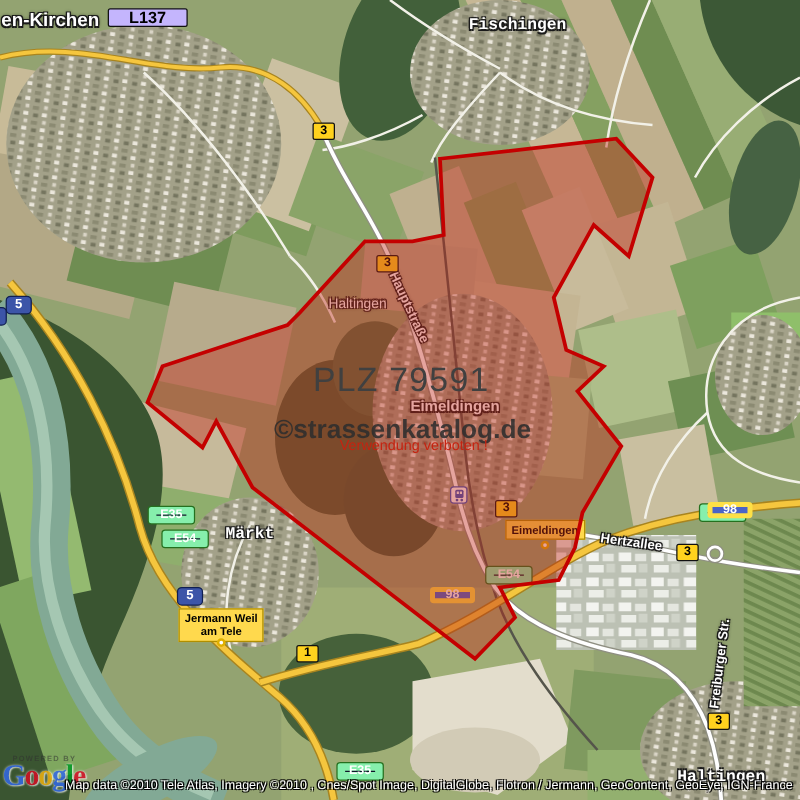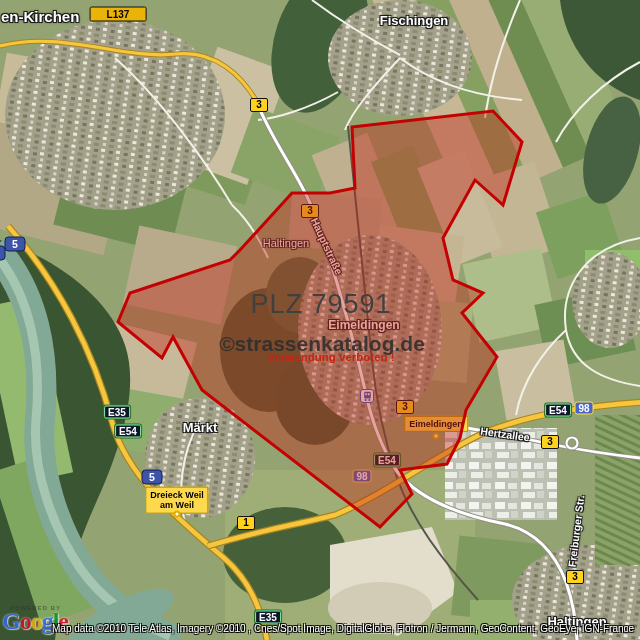--- a/index.html
+++ b/index.html
@@ -1,41 +1,41 @@
 <!DOCTYPE html>
 <html><head>
 <meta charset="utf-8">
 <style>
   html,body{margin:0;padding:0;background:#222;}
   #map{position:relative;width:640px;height:640px;overflow:hidden;font-family:"Liberation Sans",sans-serif;background:#93a371;}
   #map svg.layer{position:absolute;left:0;top:0;}
   .lbl{position:absolute;white-space:nowrap;transform:translate(-50%,-50%);color:#fff;font-weight:bold;
        text-shadow:-1px -1px 0 #1a1a1a,1px -1px 0 #1a1a1a,-1px 1px 0 #1a1a1a,1px 1px 0 #1a1a1a,0 0 3px #000;}
-  .town{font-size:13px;}
+  .town{font-size:13px;font-family:Liberation Mono, monospace;}
   .town-left{transform:none;font-size:15px;}
   .village{font-size:12px;}
   .minor{font-weight:normal;font-size:11px;}
   .street{font-size:10.5px;}
   .badge{position:absolute;transform:translate(-50%,-50%);text-align:center;font-weight:bold;line-height:1;
          display:flex;align-items:center;justify-content:center;box-sizing:border-box;}
   .badge-yellow{width:18px;height:14px;background:#ffd21e;border:1.5px solid #111;border-radius:2px;color:#000;font-size:10px;}
-  .badge-white{height:15px;padding:0 16px;background:#eab308;border:1.5px solid #111;border-radius:2px;color:#000;font-size:10px;}
+  .badge-white{height:15px;padding:0 16px;background:#c4b5fd;border:1.5px solid #111;border-radius:2px;color:#000;font-size:13px;}
   .badge-blue{width:21px;height:15px;background:#3c55a8;border:1.5px solid #101f52;border-radius:4px;color:#fff;font-size:10.5px;}
-  .badge-98{width:19px;height:13px;background:#4a64c8;border:1px solid #fde047;border-radius:3px;color:#fff;font-size:10px;}
-  .badge-eroute{height:13px;padding:0 3px;background:#0f172a;border:1px solid #86efac;box-shadow:0 0 0 1px #25701f;border-radius:2px;color:#fff;font-size:10px;}
+  .badge-98{width:36px;height:13px;background:#4a64c8;border:4px solid #fde047;border-radius:3px;color:#fff;font-size:10px;}
+  .badge-eroute{height:13px;padding:0 3px;background:#0f172a;border:6px solid #86efac;box-shadow:0 0 0 1px #25701f;border-radius:2px;color:#fff;font-size:10px;margin-left:20px;}
   .infobox{position:absolute;transform:translate(-50%,-50%);background:#ffd94d;border:1px solid #b08e00;
            color:#000;font-weight:bold;font-size:9px;text-align:center;padding:2px 4px;line-height:1.15;white-space:nowrap;}
   .marker-dot{position:absolute;transform:translate(-50%,-50%);width:7px;height:7px;border-radius:50%;
               background:#fff;border:2px solid #e0b000;box-sizing:border-box;}
   .station{position:absolute;transform:translate(-50%,-50%);width:14px;height:14px;background:#fff;
            border:1.5px solid #3b57c0;border-radius:3px;display:flex;align-items:center;justify-content:center;box-sizing:border-box;}
   
   .plz{position:absolute;transform:translate(-50%,-50%);color:#404040;font-size:27px;letter-spacing:1px;white-space:nowrap;}
   .wm{position:absolute;transform:translate(-50%,-50%);color:rgba(45,45,45,.88);font-weight:bold;font-size:21px;white-space:nowrap;}
-  .wm-warn{position:absolute;transform:translate(-50%,-50%);color:#c62310;font-weight:bold;font-size:11.5px;white-space:nowrap;}
+  .wm-warn{position:absolute;transform:translate(-50%,-50%);color:#c62310;font-weight:normal;font-size:11.5px;white-space:nowrap;}
   
   .powered{position:absolute;left:10px;top:605px;font-size:6px;letter-spacing:1px;color:rgba(50,50,50,.55);font-weight:bold;}
   .glogo{position:absolute;left:2px;top:608px;font-family:"Liberation Serif",serif;font-weight:bold;font-size:24px;opacity:.85;
          text-shadow:0 0 2px rgba(255,255,255,.9),1px 1px 1px rgba(255,255,255,.7);letter-spacing:-1px;text-align:right;}
   .glogo span{display:inline;}
   .g-c0,.g-c3{color:#3369e8}.g-c1,.g-c5{color:#d50f25}.g-c2{color:#eeb211}.g-c4{color:#009925}
   .copyright{position:absolute;left:52px;top:623px;color:#fff;font-size:10px;white-space:nowrap;
              text-shadow:-1px -1px 0 #000,1px -1px 0 #000,-1px 1px 0 #000,1px 1px 0 #000;}
 </style>
 </head>
@@ -222,22 +222,22 @@
     <div class="badge badge-eroute" style="left:117px;top:412px">E35</div>
     <div class="badge badge-eroute" style="left:128px;top:431px">E54</div>
     <div class="badge badge-eroute" style="left:268px;top:617px">E35</div>
     <div class="badge badge-eroute" style="left:558px;top:410px">E54</div>
     <div class="badge badge-eroute" style="left:387px;top:460px">E54</div>
 
     <div class="badge badge-98" style="left:584px;top:408px">98</div>
     <div class="badge badge-98" style="left:362px;top:476px">98</div>
 
     <div class="infobox" style="left:177px;top:500px">
-      <span>Dreieck Weil</span><br>
-      <span>am Weil</span>
+      <span>Jermann Weil</span><br>
+      <span>am Tele</span>
     </div>
     <div class="marker-dot" style="left:177px;top:514px"></div>
 
     <div class="infobox" style="left:436px;top:424px">
       <span>Eimeldingen</span>
     </div>
     <div class="marker-dot" style="left:436px;top:436px"></div>
 
     <div class="station" style="left:367px;top:396px">
       <svg width="11" height="11" viewBox="0 0 11 11">

